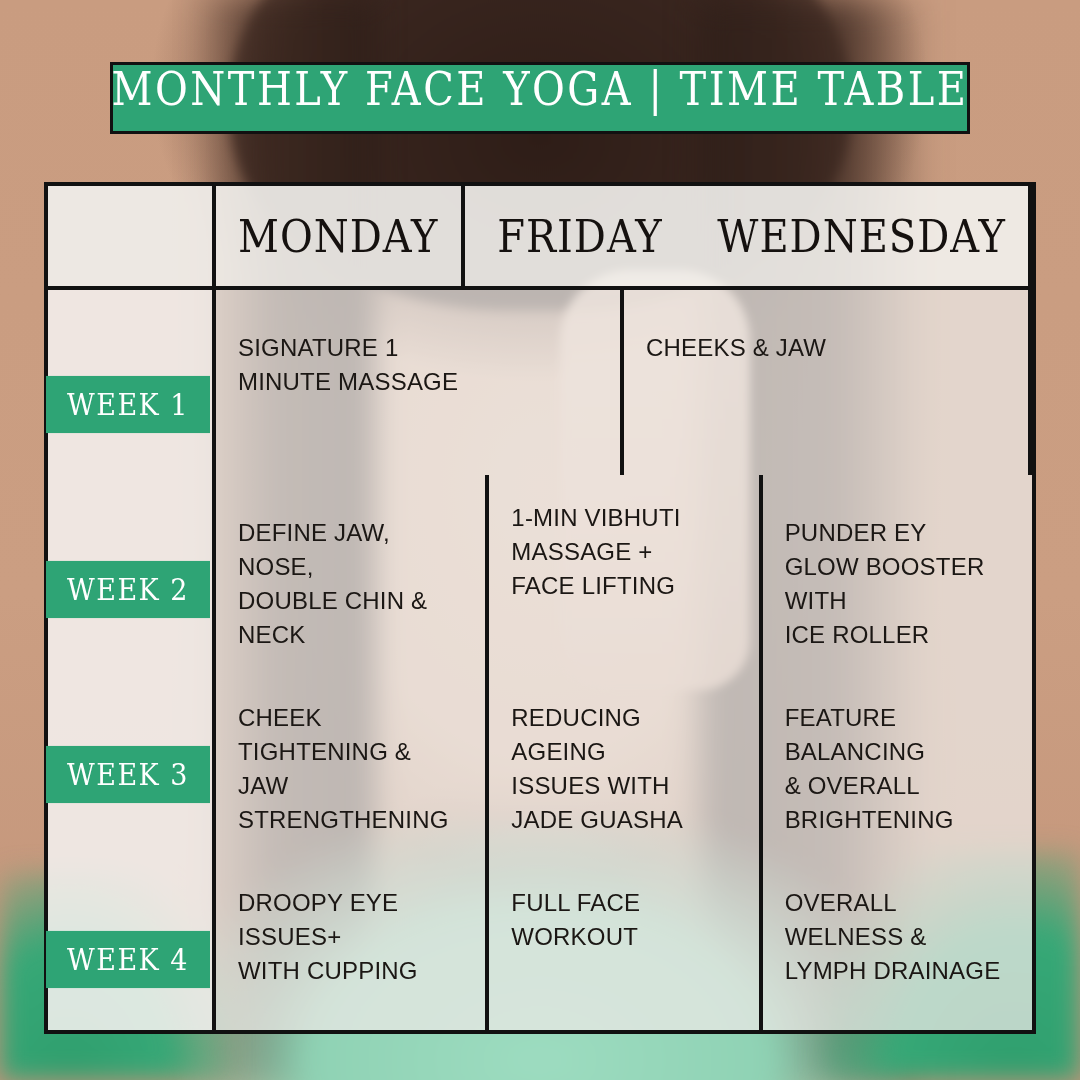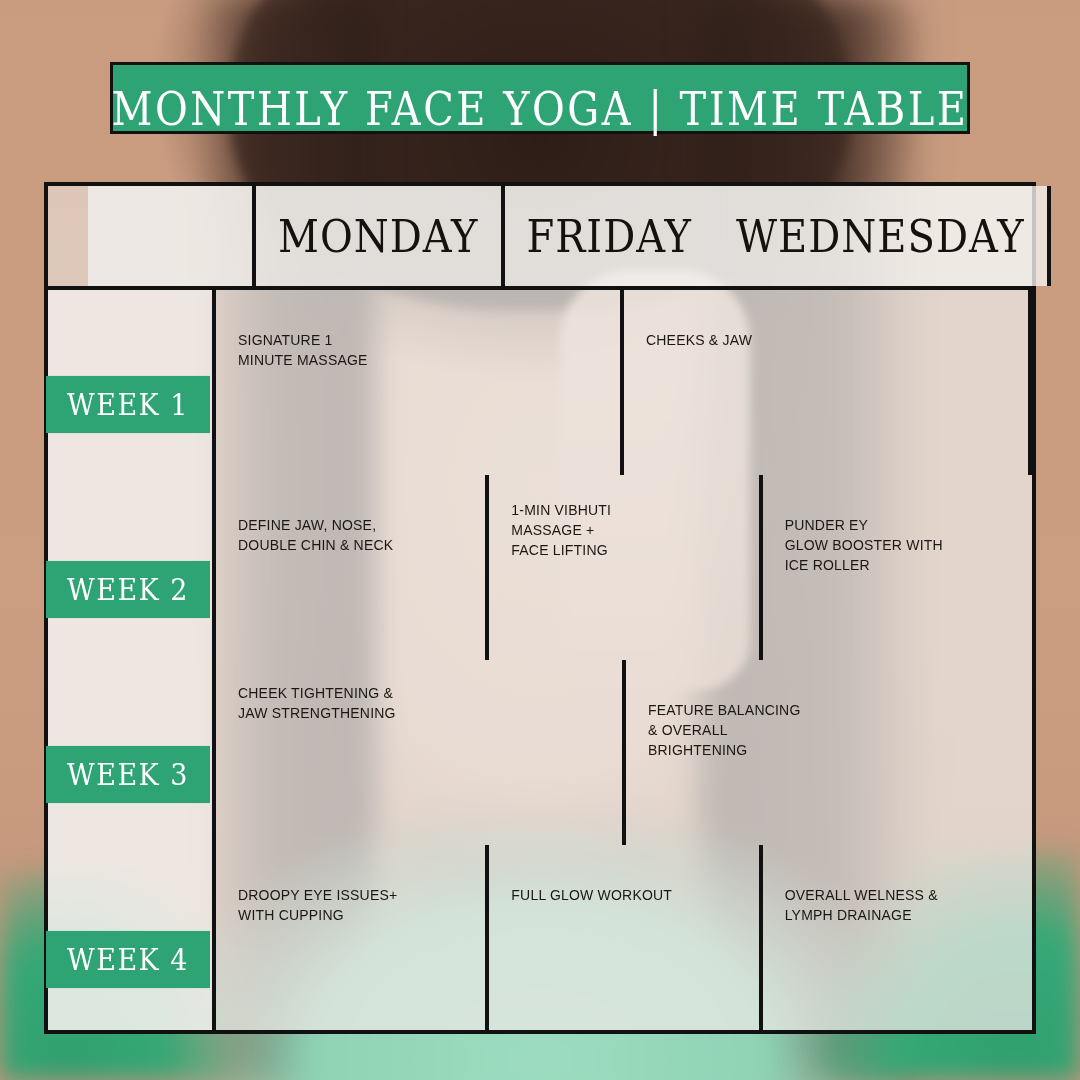--- a/index.html
+++ b/index.html
@@ -80,21 +80,21 @@
   
   .header {
     position: absolute;
     left: 110px;
     top: 62px;
     width: 860px;
     height: 72px;
     background: #2ea475;
     border: 3px solid #111;
     display: flex;
-    align-items: flex-end;
+    align-items: flex-start;
     justify-content: center;
     box-sizing: border-box;
   }
   .header-title {
     color: #ffffff;
     font-family: "DejaVu Serif", serif;
     font-size: 40px;
     letter-spacing: 2.5px;
     font-weight: 400;
     white-space: nowrap;
@@ -114,21 +114,20 @@
     flex-direction: column;
     background: rgba(236,233,230,0.55);
   }
   .row {
     display: flex;
     flex: 1;
   }
   .row.head {
     flex: 0 0 100px;
     border-bottom: 4px solid #111;
-    padding-left: 40px;
   }
   .cell {
     box-sizing: border-box;
     position: relative;
   }
   .c-week {
     flex: 0 0 168px;
     border-right: 4px solid #111;
     background: rgba(245,243,241,0.72);
     display: flex;
@@ -170,21 +169,21 @@
     padding: 10px 0;
     width: 164px;
     margin-left: -2px;
     text-align: center;
     transform: scaleY(1.12);
     white-space: nowrap;
   }
 
   .task {
     font-family: "Liberation Sans", sans-serif;
-    font-size: 14px;
+    font-size: 24px;
     line-height: 1.42;
     color: #1b1714;
     letter-spacing: .2px;
     white-space: pre-line;
   }
   .task.center { width: 100%; text-align: left; }
 
   
   .row.body { align-items: stretch; }
   .row.body .c-day { align-items: flex-start; padding-top: 0; }
@@ -256,40 +255,45 @@
 GLOW BOOSTER WITH
 ICE ROLLER</div>
     </div>
   </div>
 
   <div class="row body">
     <div class="cell c-week">
       <div class="week-badge" style="margin-top: 44px;">WEEK 3</div>
     </div>
     <div class="cell c-day">
-      <div class="task" style="margin-top: 24px;">CHEEK TIGHTENING &amp;
+      <div class="task" style="margin-top: 41px;">CHEEK TIGHTENING &amp;
 JAW STRENGTHENING</div>
+    </div>
+    <div class="cell c-day">
+      <div class="task" style="margin-top: 41px;">REDUCING AGEING
+ISSUES WITH
+JADE GUASHA</div>
     </div>
     <div class="cell c-day last">
       <div class="task" style="margin-top: 41px;">FEATURE BALANCING
 &amp; OVERALL
 BRIGHTENING</div>
     </div>
   </div>
 
   <div class="row body">
     <div class="cell c-week">
       <div class="week-badge" style="margin-top: 44px;">WEEK 4</div>
     </div>
     <div class="cell c-day">
       <div class="task" style="margin-top: 41px;">DROOPY EYE ISSUES+
 WITH CUPPING</div>
     </div>
     <div class="cell c-day">
-      <div class="task center" style="margin-top: 41px;">FULL GLOW WORKOUT</div>
+      <div class="task center" style="margin-top: 41px;">FULL FACE WORKOUT</div>
     </div>
     <div class="cell c-day last">
       <div class="task" style="margin-top: 41px;">OVERALL WELNESS &amp;
 LYMPH DRAINAGE</div>
     </div>
   </div>
 
 </div>
 
 </body></html>

